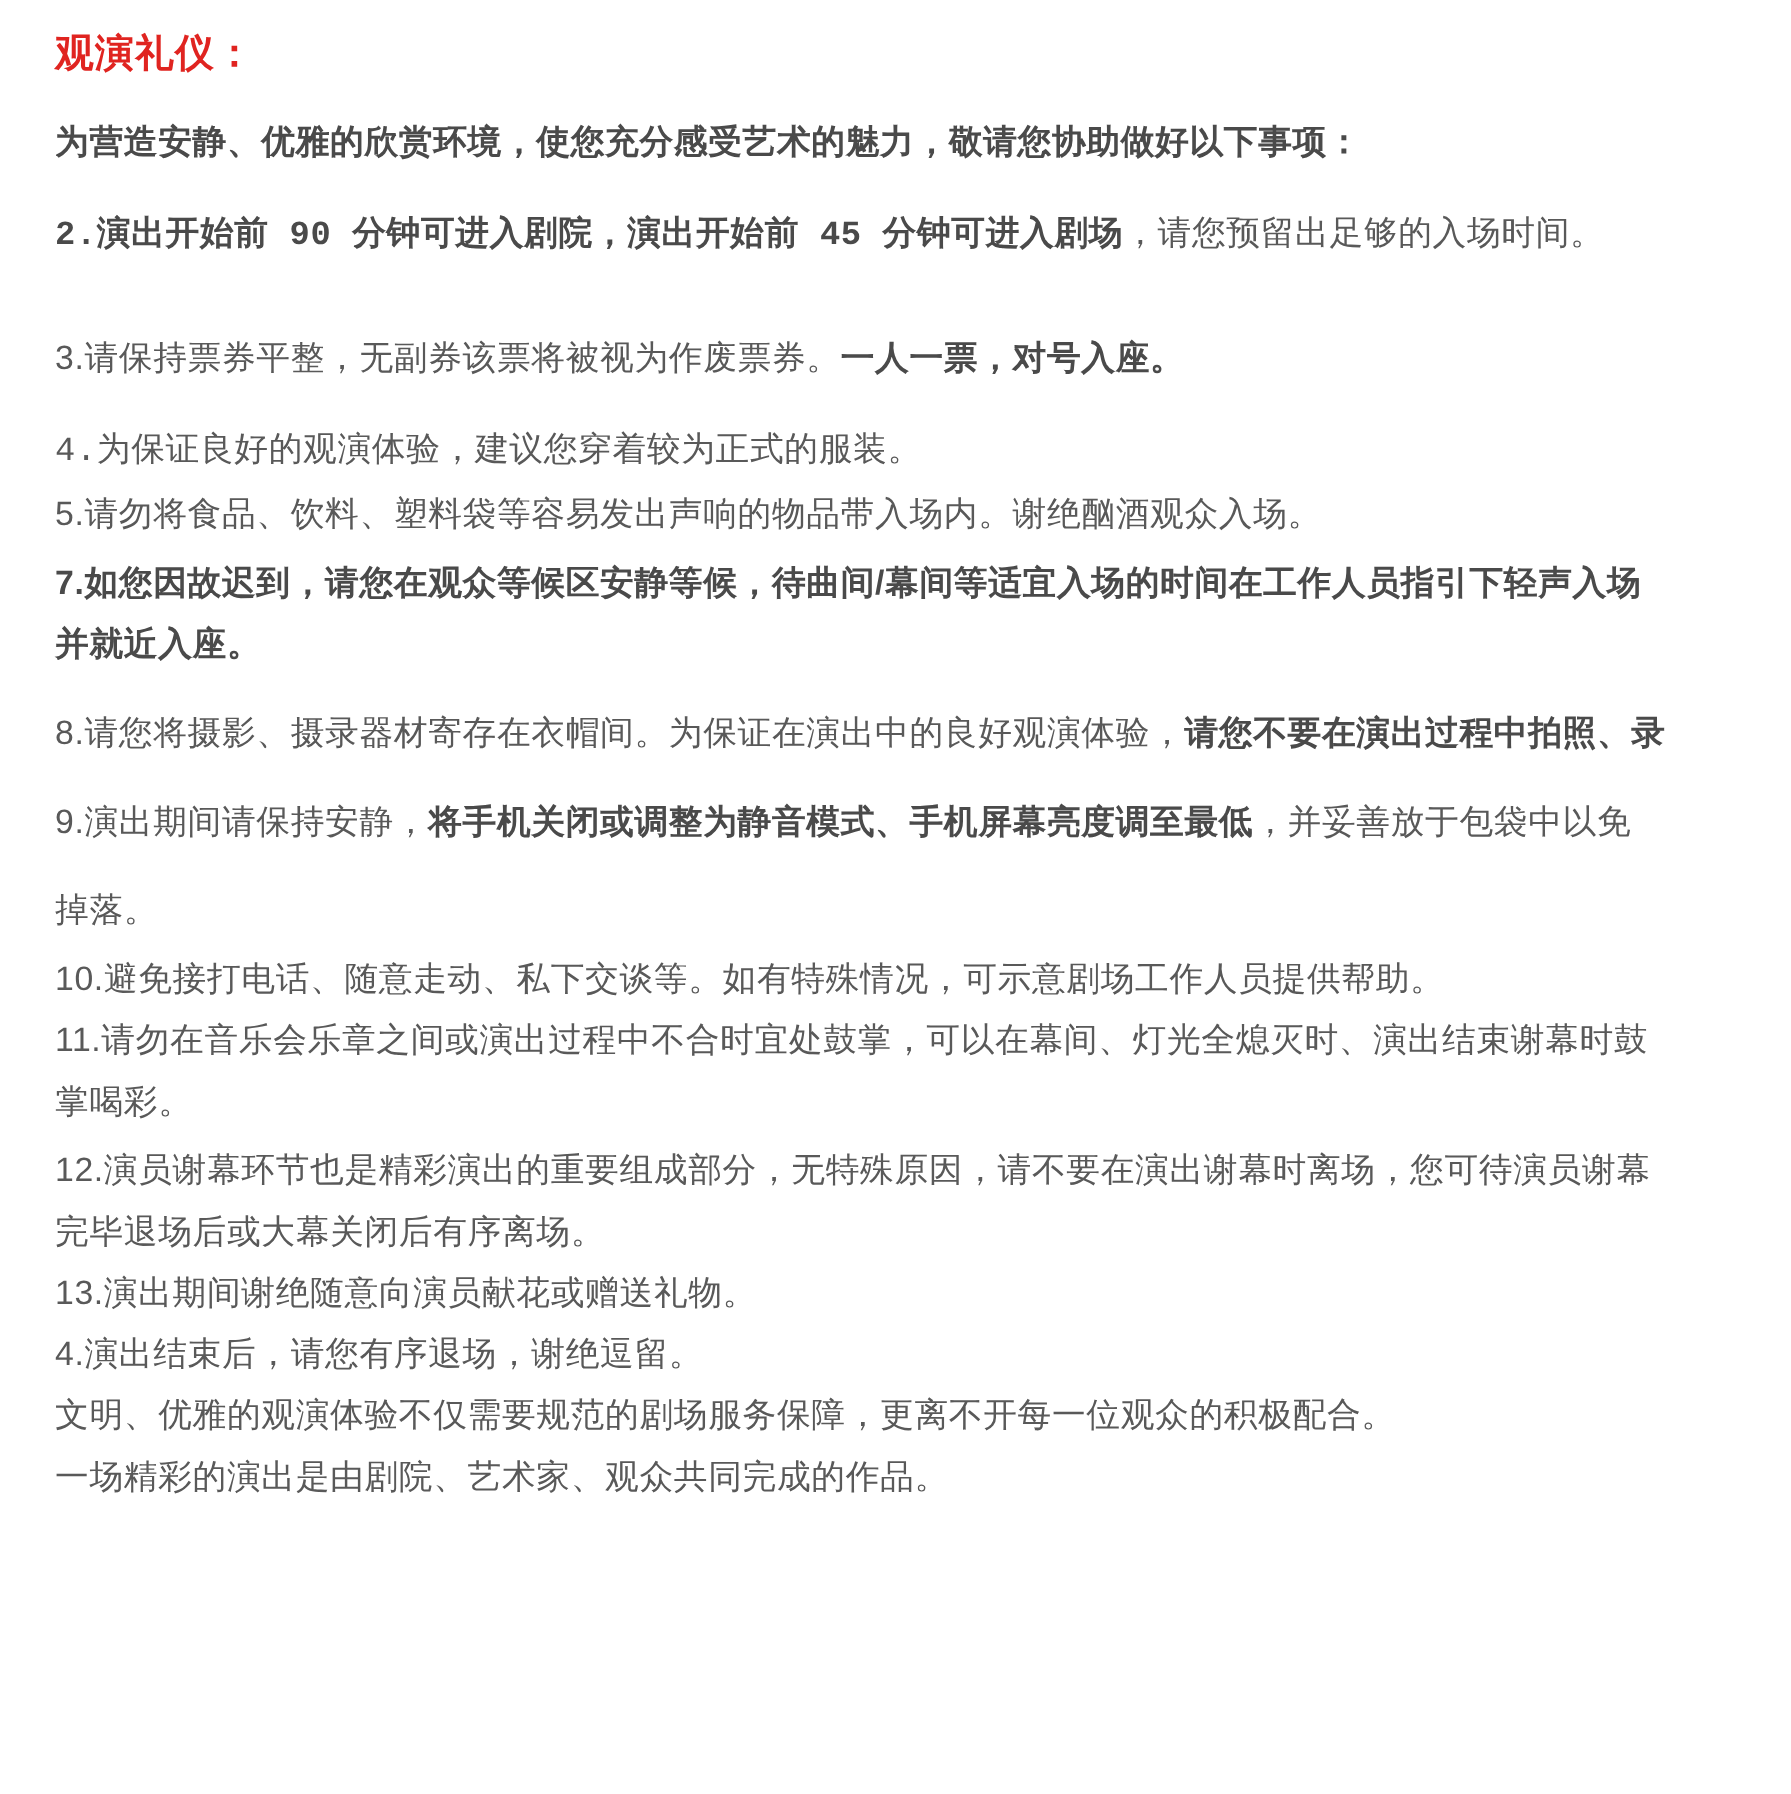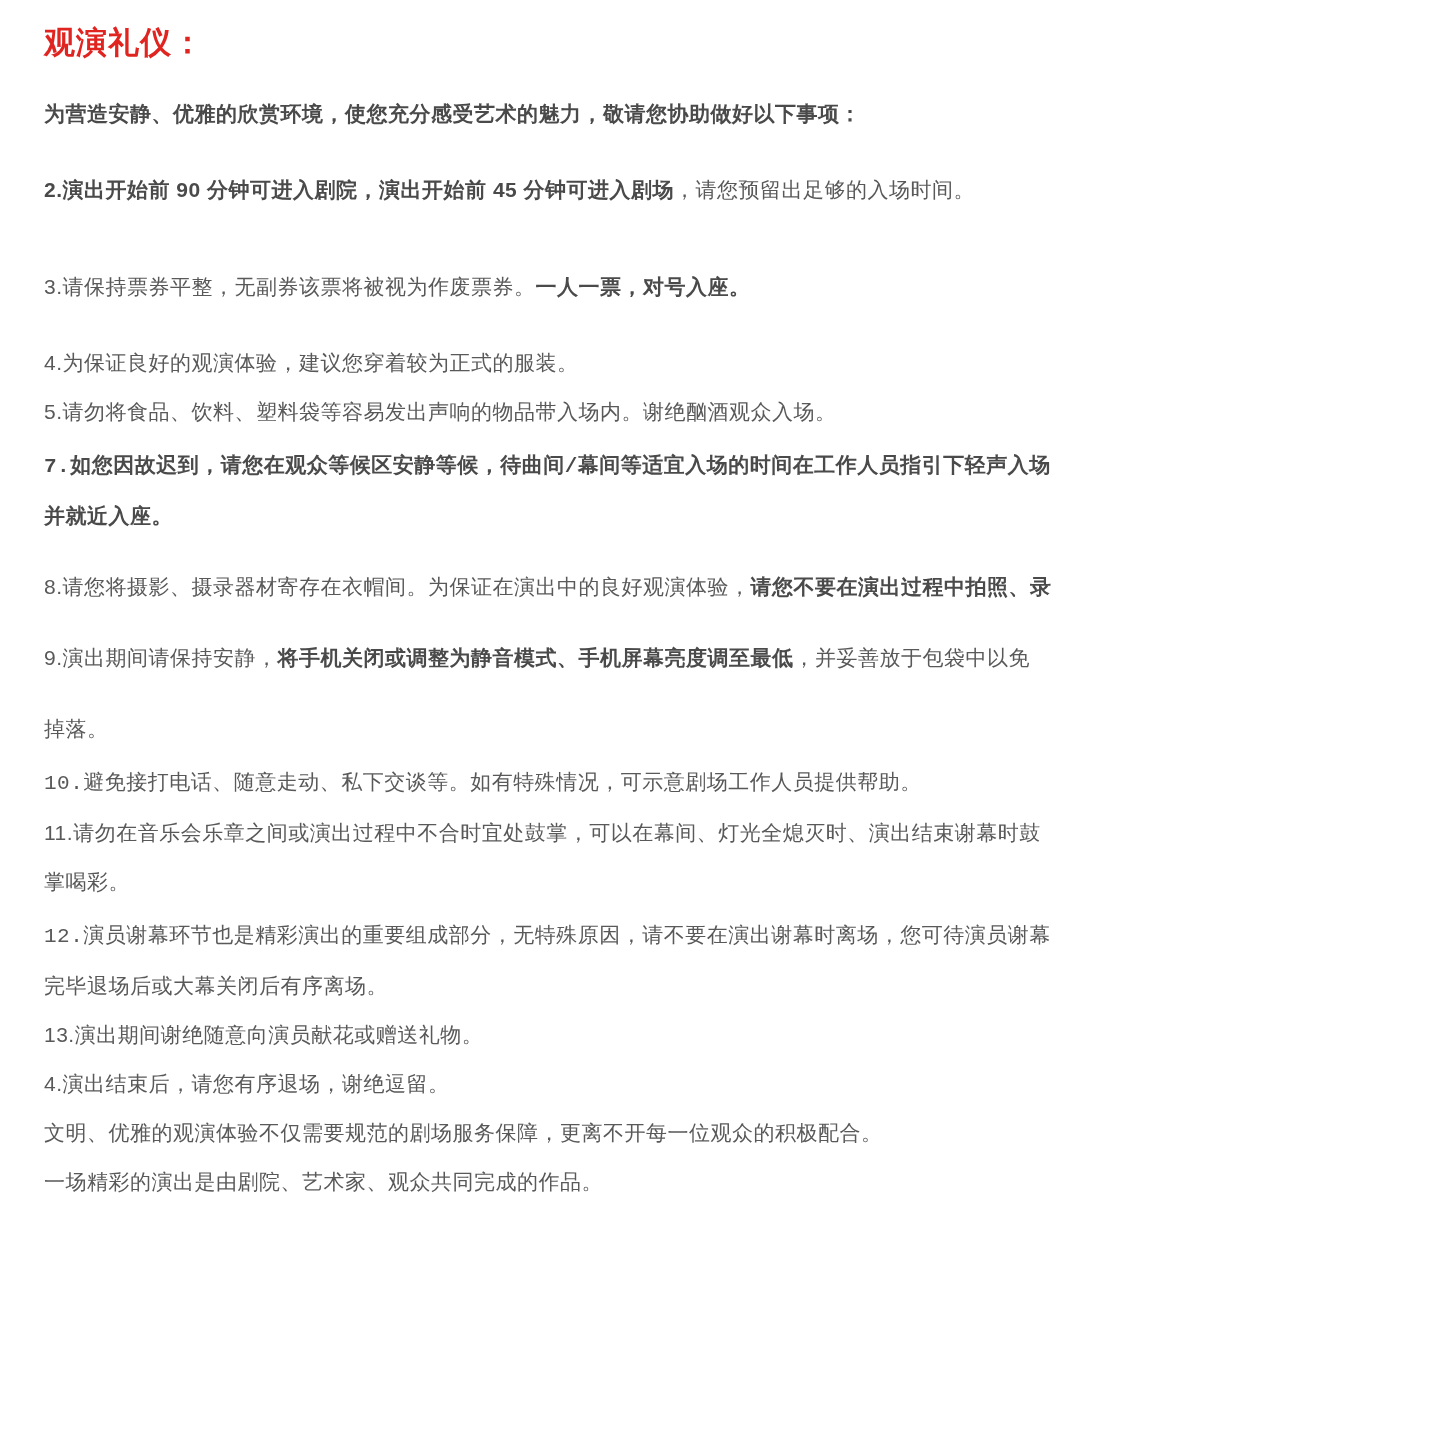--- a/index.html
+++ b/index.html
@@ -22,34 +22,34 @@
   }
   .title {
     margin: 0;
     font-size: 31px;
     font-weight: 700;
     line-height: 49px;
     color: #e02420;
     letter-spacing: 1px;
   }
   .line {
-    font-size: 21px;
+    font-size: 27px;
     line-height: 49px;
     color: #595959;
     white-space: nowrap;
     letter-spacing: 0.5px;
   }
   .seg { color: inherit; }
   .seg.b {
     font-weight: 700;
     color: #4a4a4a;
   }
-  .gap-xs { margin-top: 6px; font-family: Liberation Mono, monospace; }
+  .gap-xs { margin-top: 6px; }
   .gap-sm { margin-top: 22px; }
-  .gap-md { margin-top: 27px; }
+  .gap-md { margin-top: 27px; font-family: Liberation Mono, monospace; }
   .gap-lg { margin-top: 48px; }
 </style>
 </head>
 <body>
 
 <div class="doc">
   <h1 class="title">观演礼仪：</h1>
   <div>
       <div class="line gap-sm"><span class="seg b">为营造安静、优雅的欣赏环境，使您充分感受艺术的魅力，敬请您协助做好以下事项：</span></div>
       <div class="line gap-md"><span class="seg b">2.演出开始前 90 分钟可进入剧院，演出开始前 45 分钟可进入剧场</span><span class="seg">，请您预留出足够的入场时间。</span></div>

